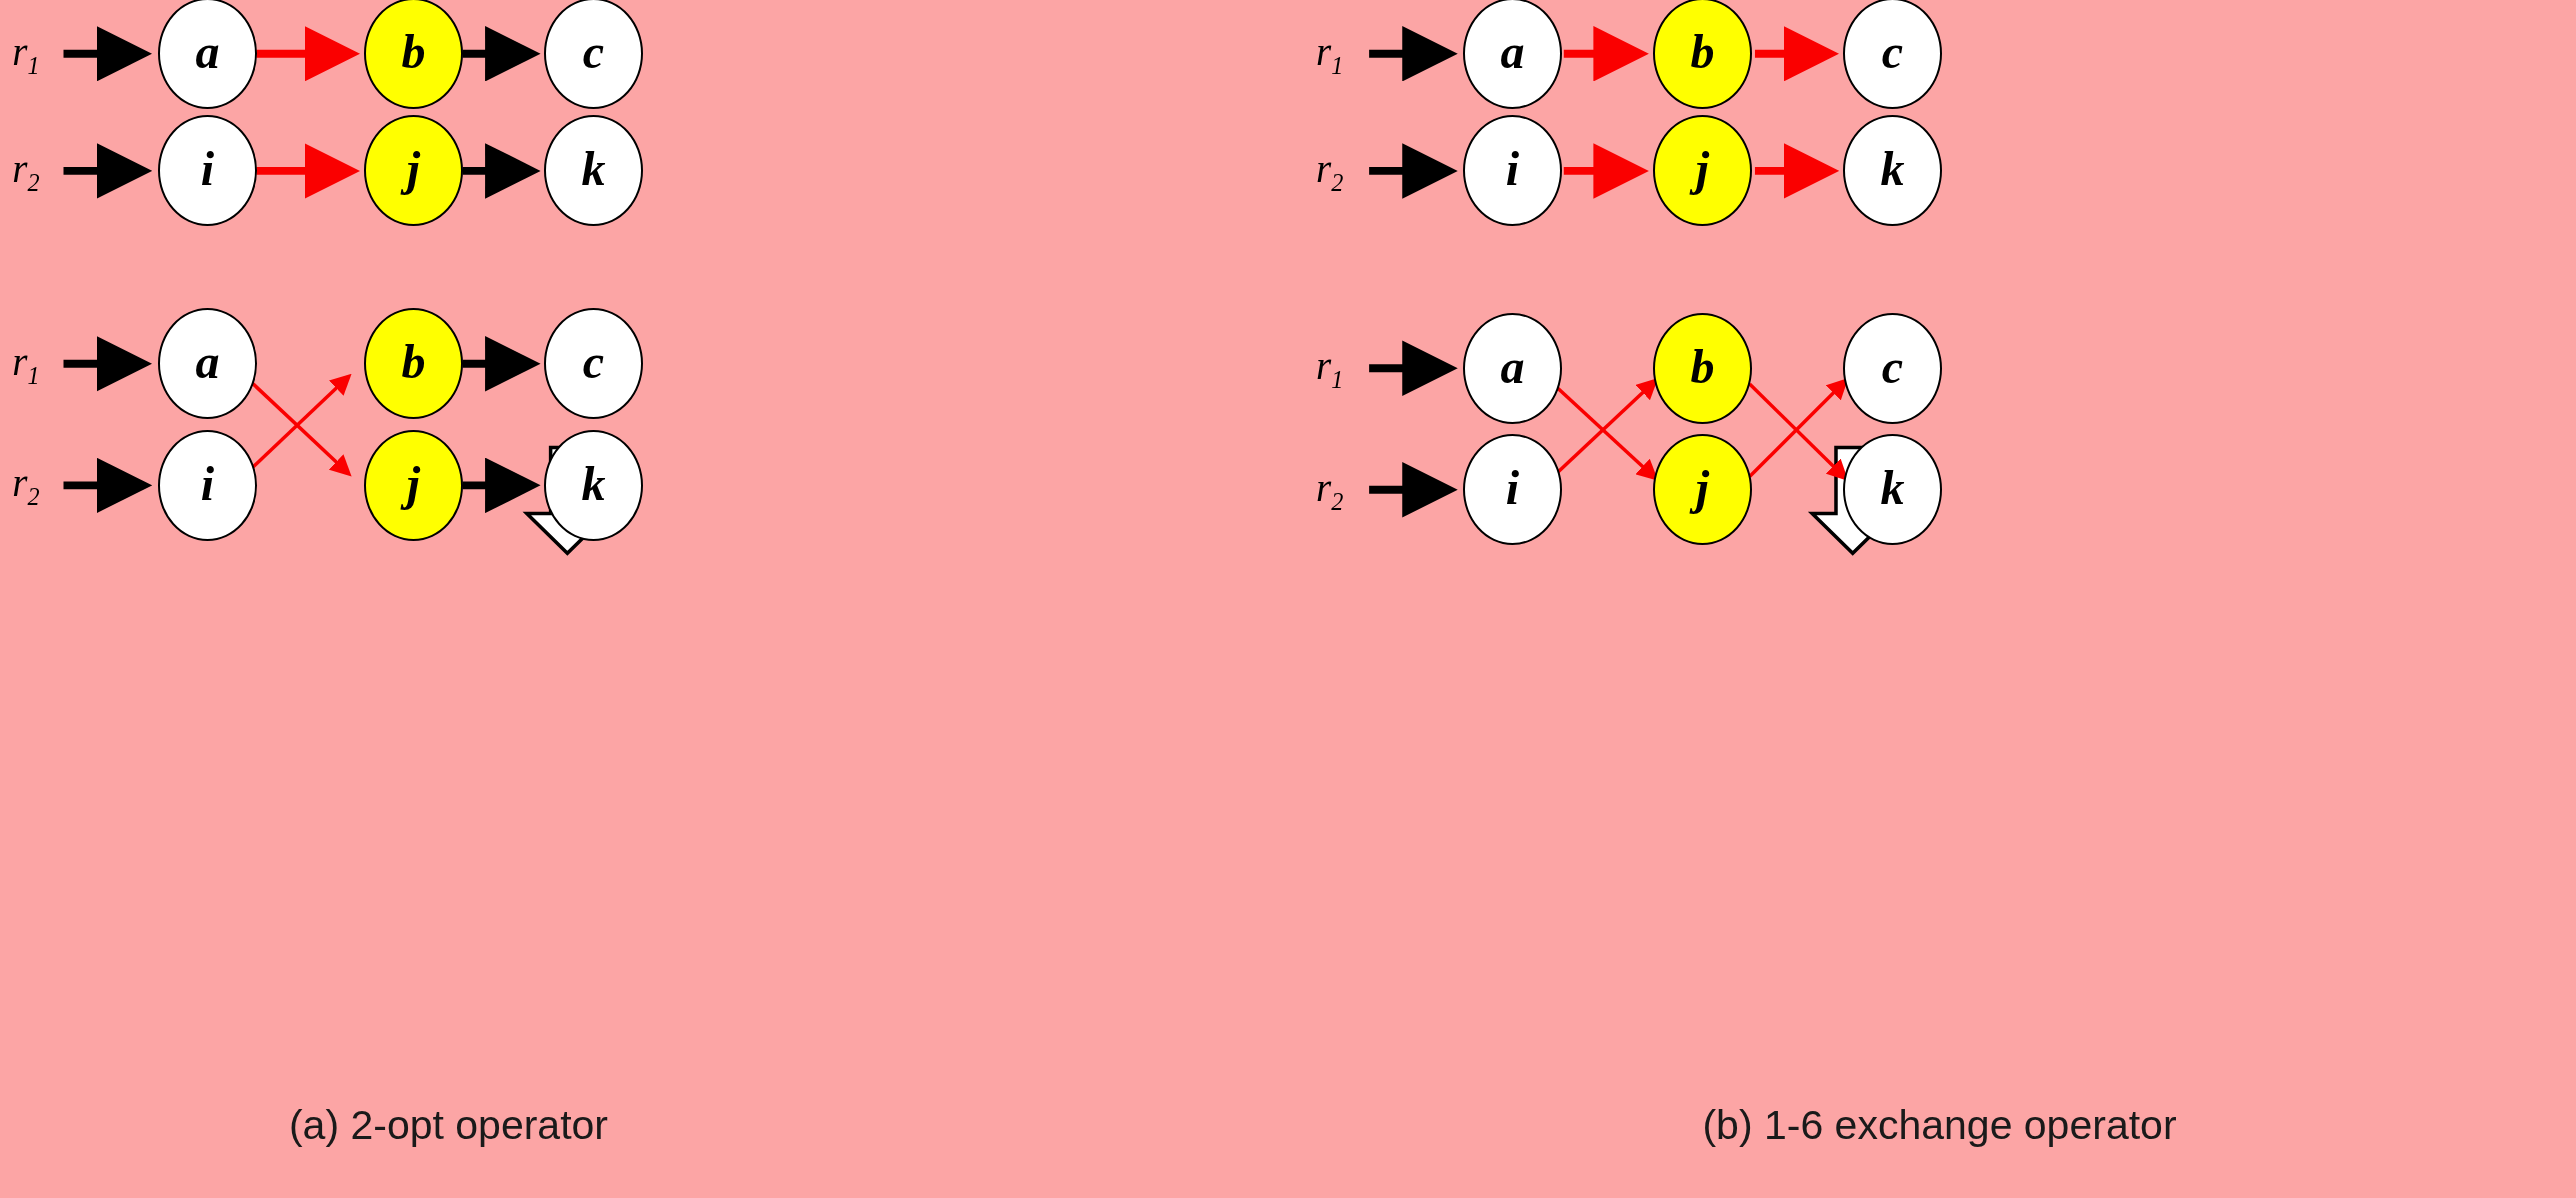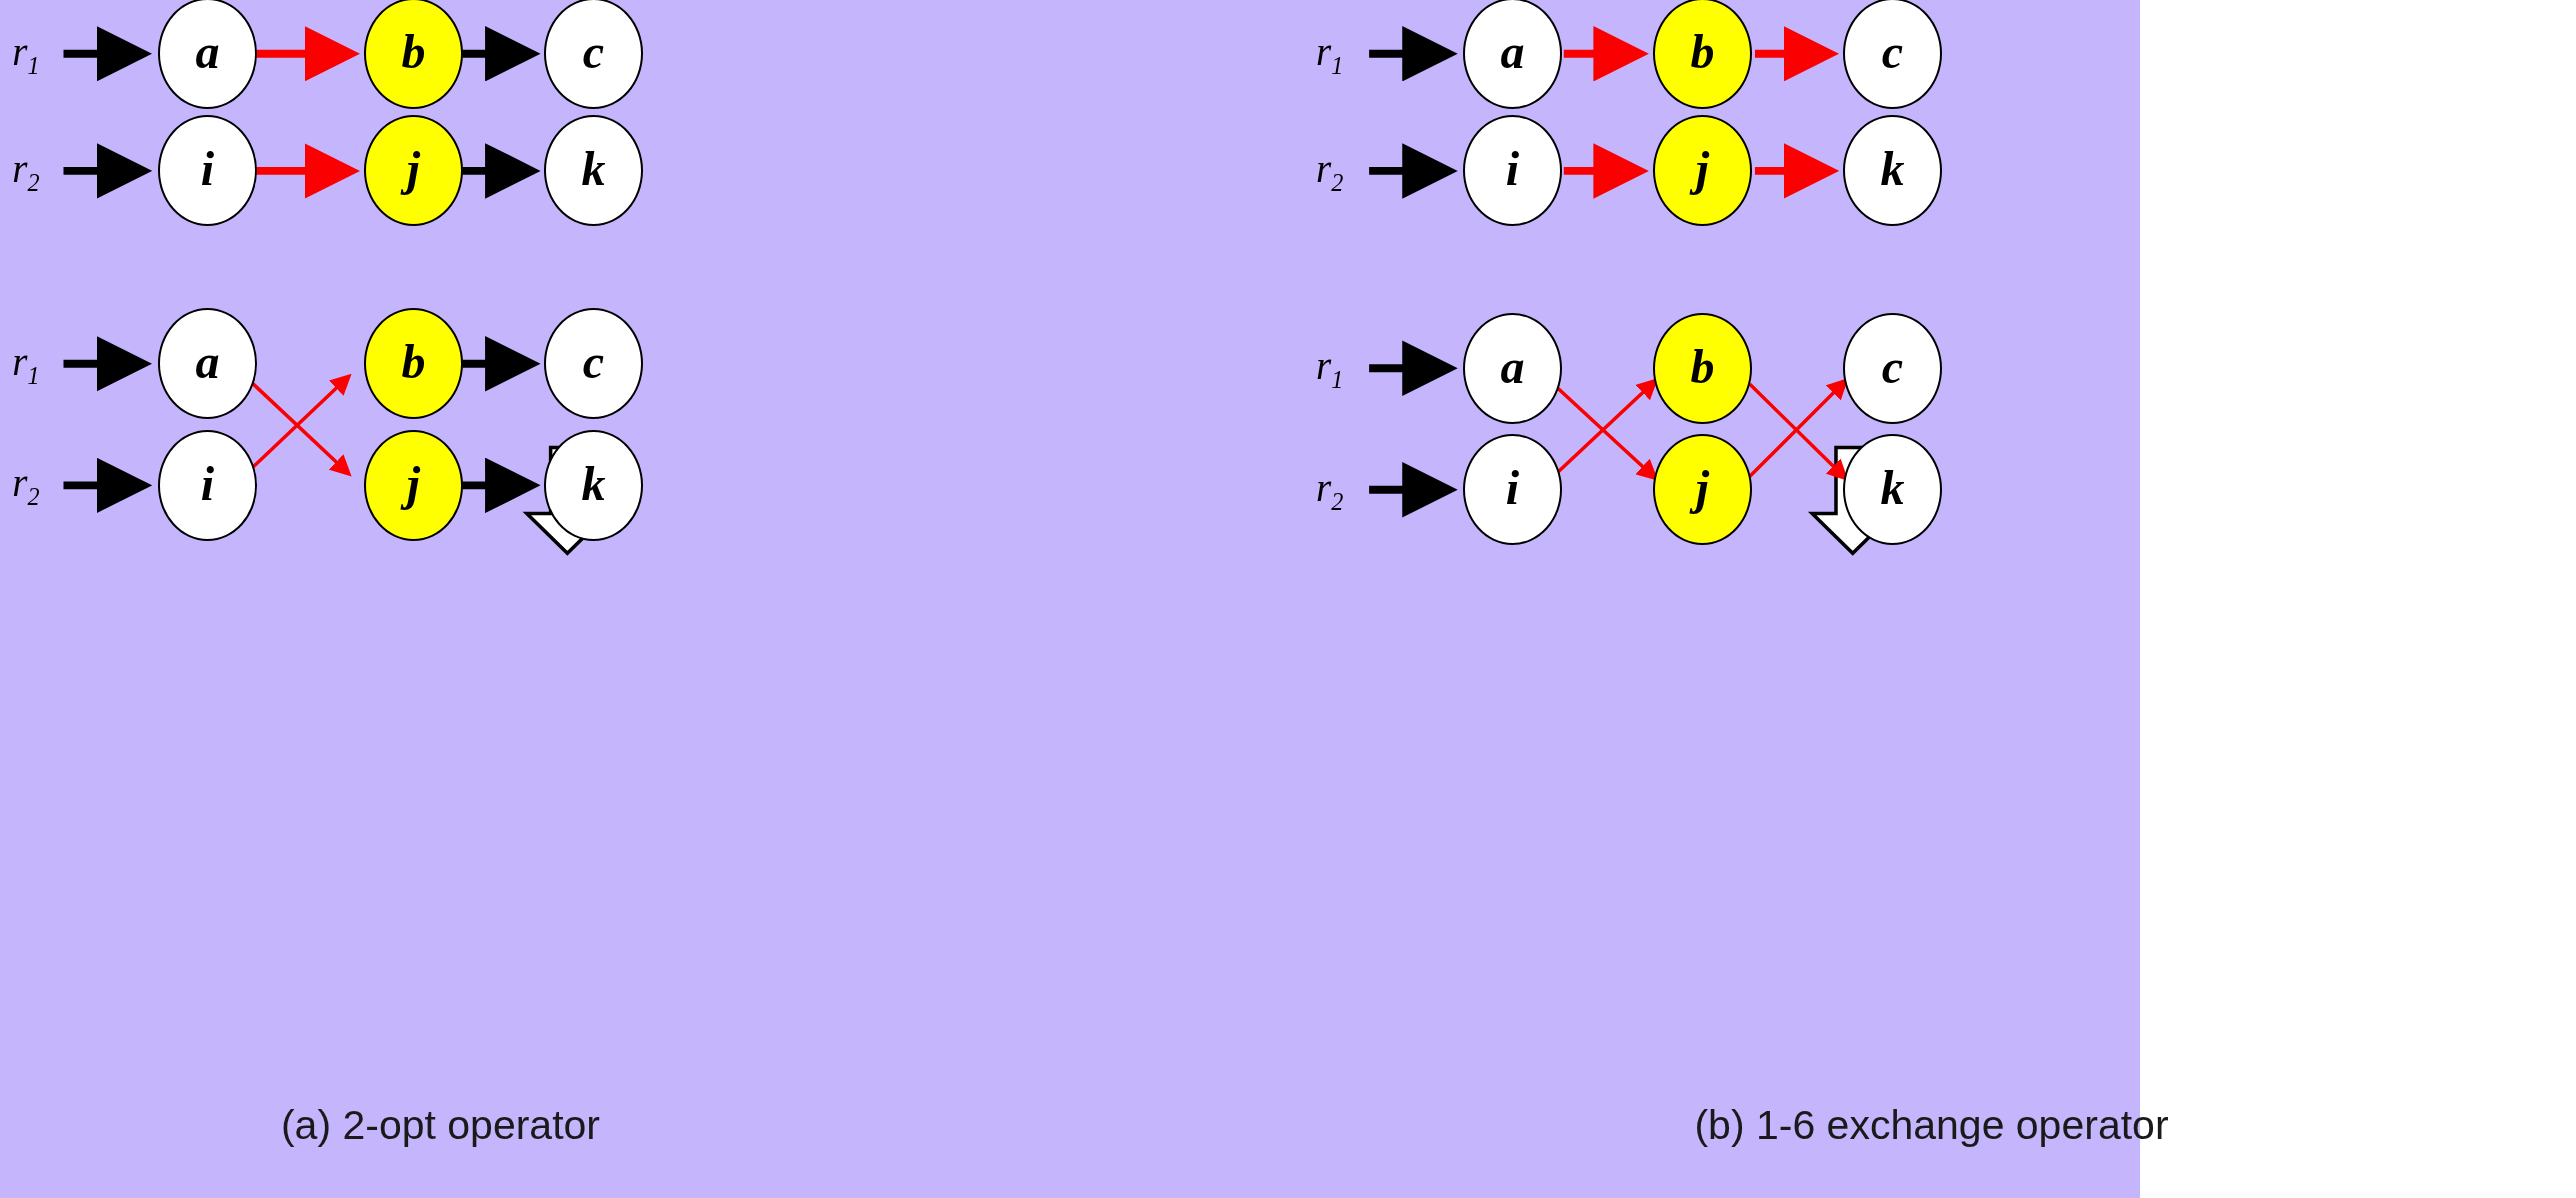--- a/index.html
+++ b/index.html
@@ -1,17 +1,17 @@
 <!DOCTYPE html>
 <html style="font-size:14px"><head>
 <meta charset="utf-8">
 <style>
   html,body{margin:0;padding:0;background:#ffffff;}
   body{width:2576px;height:1198px;font-family:"Liberation Sans",sans-serif;overflow:hidden;}
-  #stage{position:relative;width:2140px;height:1198px;background:#c4b5fd;}
+  #stage{position:relative;width:2576px;height:1198px;background:#fca5a5;}
   .panel{position:absolute;top:0;height:1198px;}
   #panel-a{left:0;width:1288px;}
   #panel-b{left:1288px;width:1288px;}
   .svg-layer{position:absolute;left:0;top:0;width:100%;height:100%;}
   .route-label{
     position:absolute;
     font-family:"Liberation Serif",serif;
     font-style:italic;
     font-size:39px;
     color:#000;
@@ -35,20 +35,21 @@
     font-size:48px;color:#000;line-height:1;
     transform:translateY(-1.8px);
   }
   .caption{
     position:absolute;
     font-family:"Liberation Sans",sans-serif;
     font-size:41px;
     color:#1a1a1a;
     white-space:nowrap;
     text-align:center;
+    padding-left:8px;
   }
 </style>
 </head>
 <body>
 
 <div id="stage">
 
   <div class="panel" id="panel-a">
 
     <svg class="svg-layer" viewBox="0 0 1462 1360">

